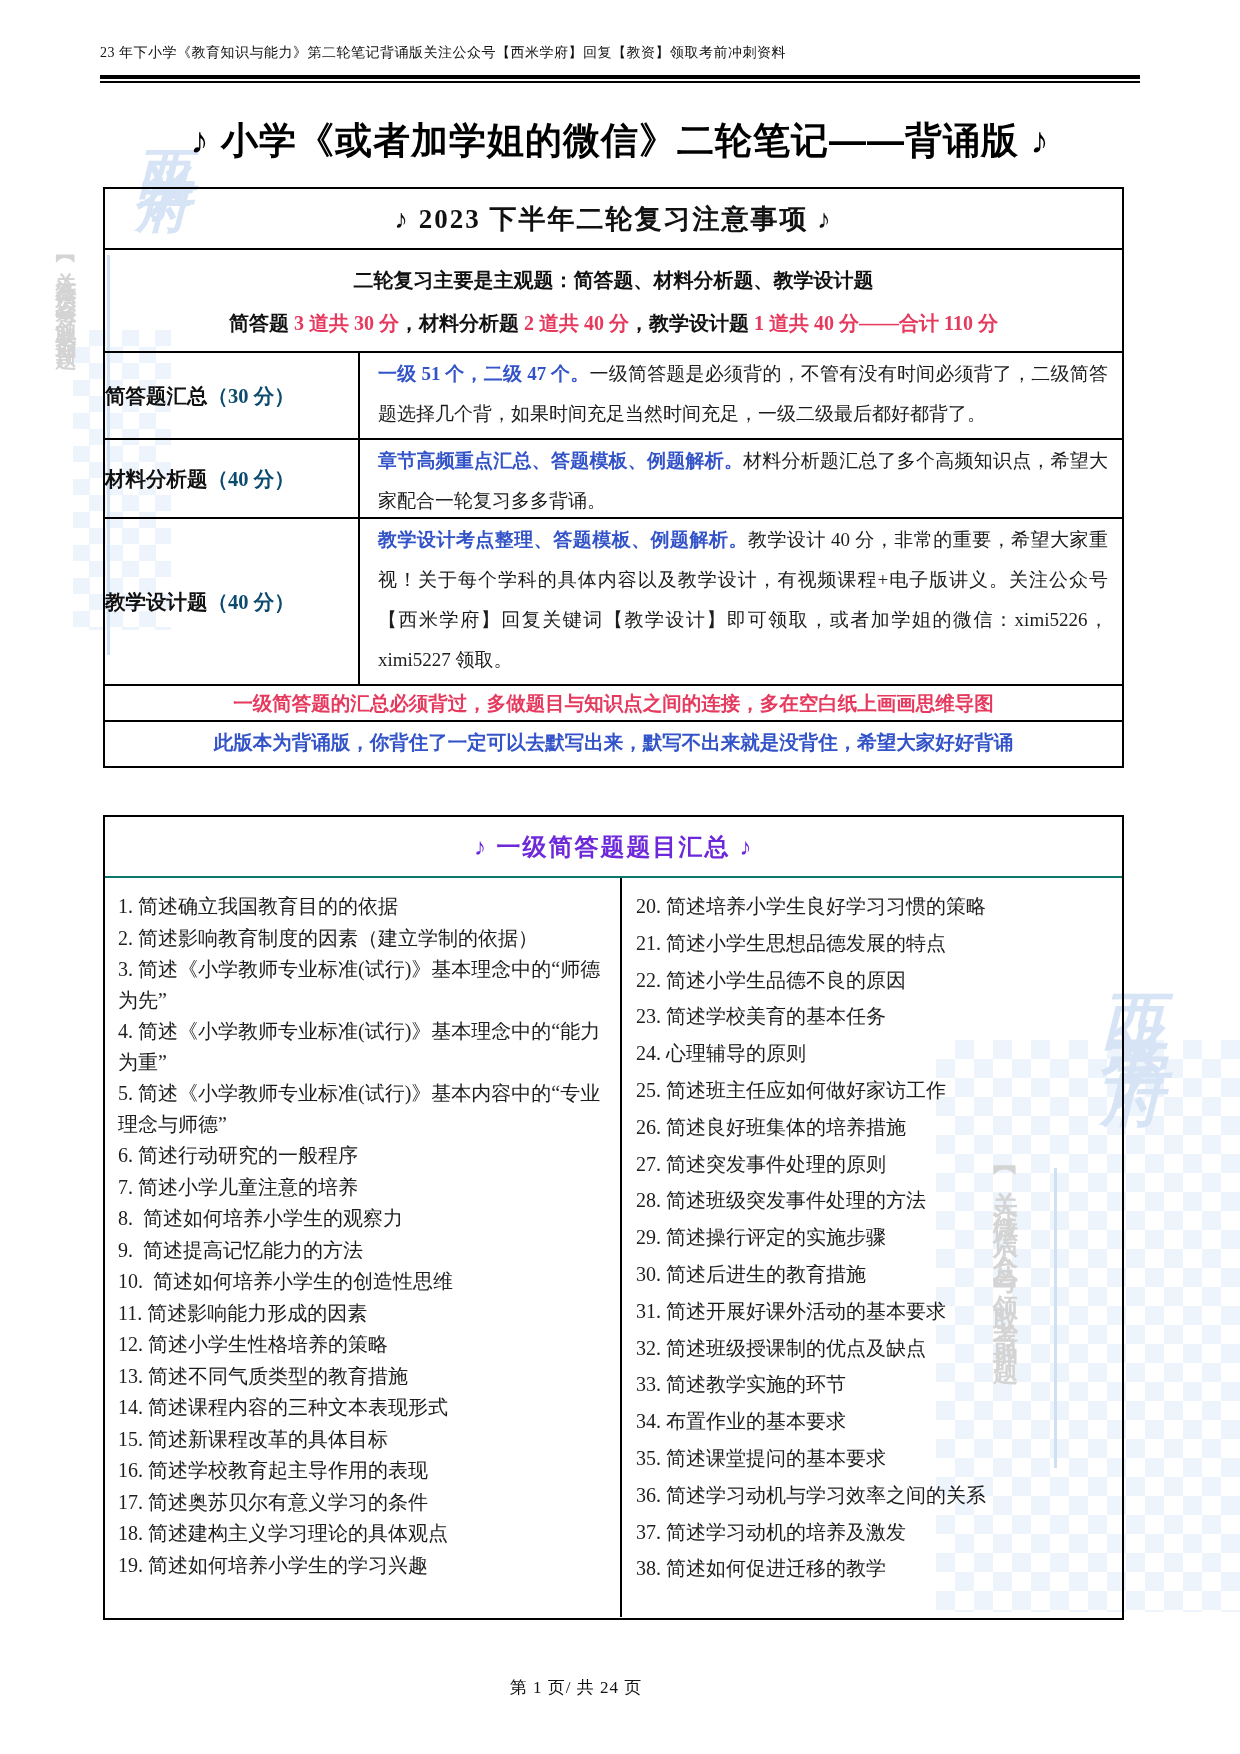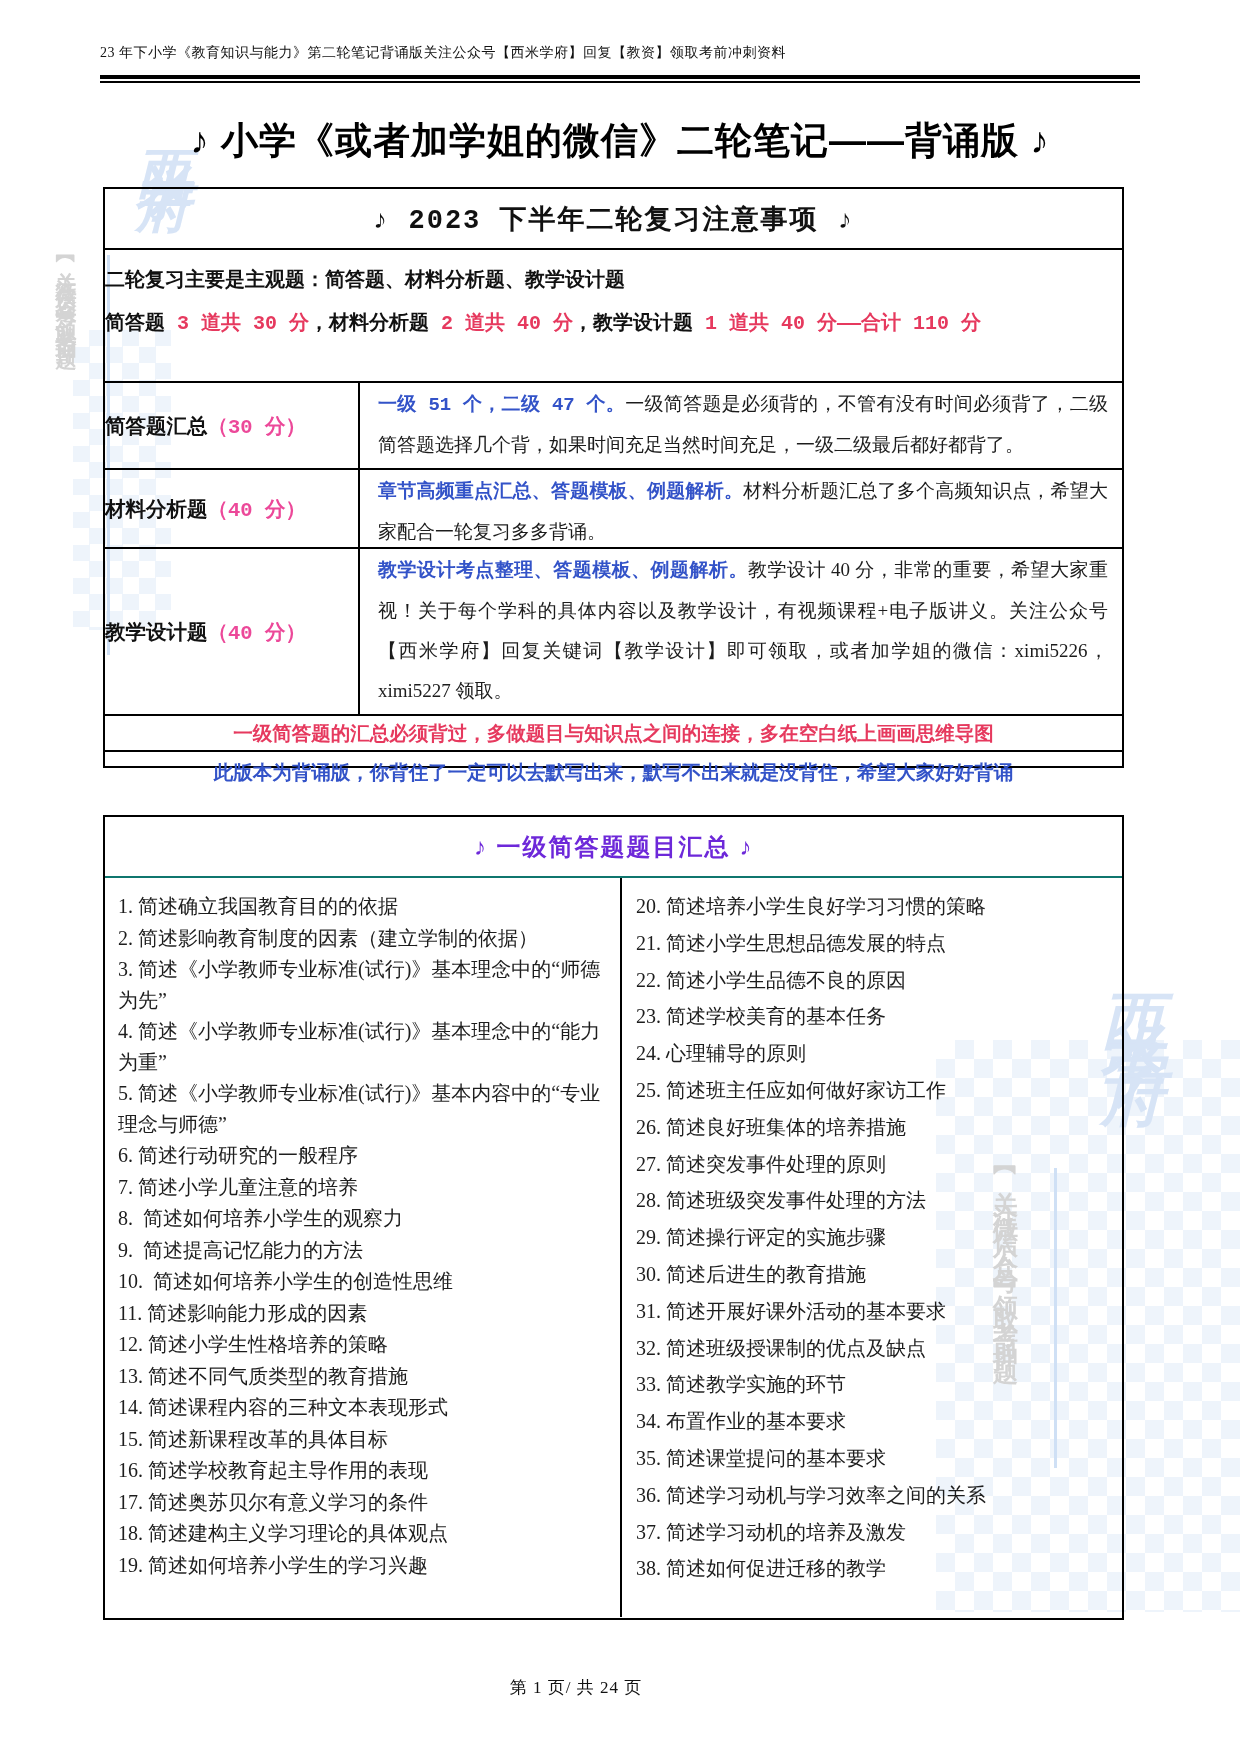--- a/index.html
+++ b/index.html
@@ -51,33 +51,33 @@
 
   
   .main-title{
     position:absolute;left:0;top:116px;width:1240px;z-index:2;
     text-align:center;font-size:37px;font-weight:900;letter-spacing:1px;
     font-family:"Liberation Sans","DejaVu Sans",sans-serif;color:#000;
   }
 
   
   .tbl{position:absolute;left:103px;width:1021px;z-index:1;border:2.5px solid #000;box-sizing:border-box;background:transparent;}
-  .heiti{font-family:Liberation Mono, monospace;}
-  .red{color:#ec4899;}
+  .heiti{font-family:Liberation Serif, serif;}
+  .red{color:#0c4a6e;}
 
   
   .t1{top:187px;height:581px;}
   .t1-title{
     height:61px;box-sizing:border-box;border-bottom:2px solid #000;
     display:flex;align-items:center;justify-content:center;
     font-size:27px;font-weight:900;letter-spacing:2px;
   }
   .t1-intro{
-    height:133px;box-sizing:border-box;border-bottom:2px solid #000;
-    text-align:left;font-weight:bold;font-size:20px;line-height:43px;
+    height:103px;box-sizing:border-box;border-bottom:2px solid #000;
+    text-align:center;font-weight:bold;font-size:20px;line-height:43px;
     padding-top:9px;
   }
   .t1-row{display:flex;box-sizing:border-box;border-bottom:2px solid #000;}
   .t1-row-a{height:87px;}
   .t1-row-b{height:79px;}
   .t1-row-c{height:167px;}
   .t1-label{
     width:255px;box-sizing:border-box;border-right:2px solid #000;
     display:flex;align-items:center;
     font-weight:bold;font-size:20.5px;flex-shrink:0;

